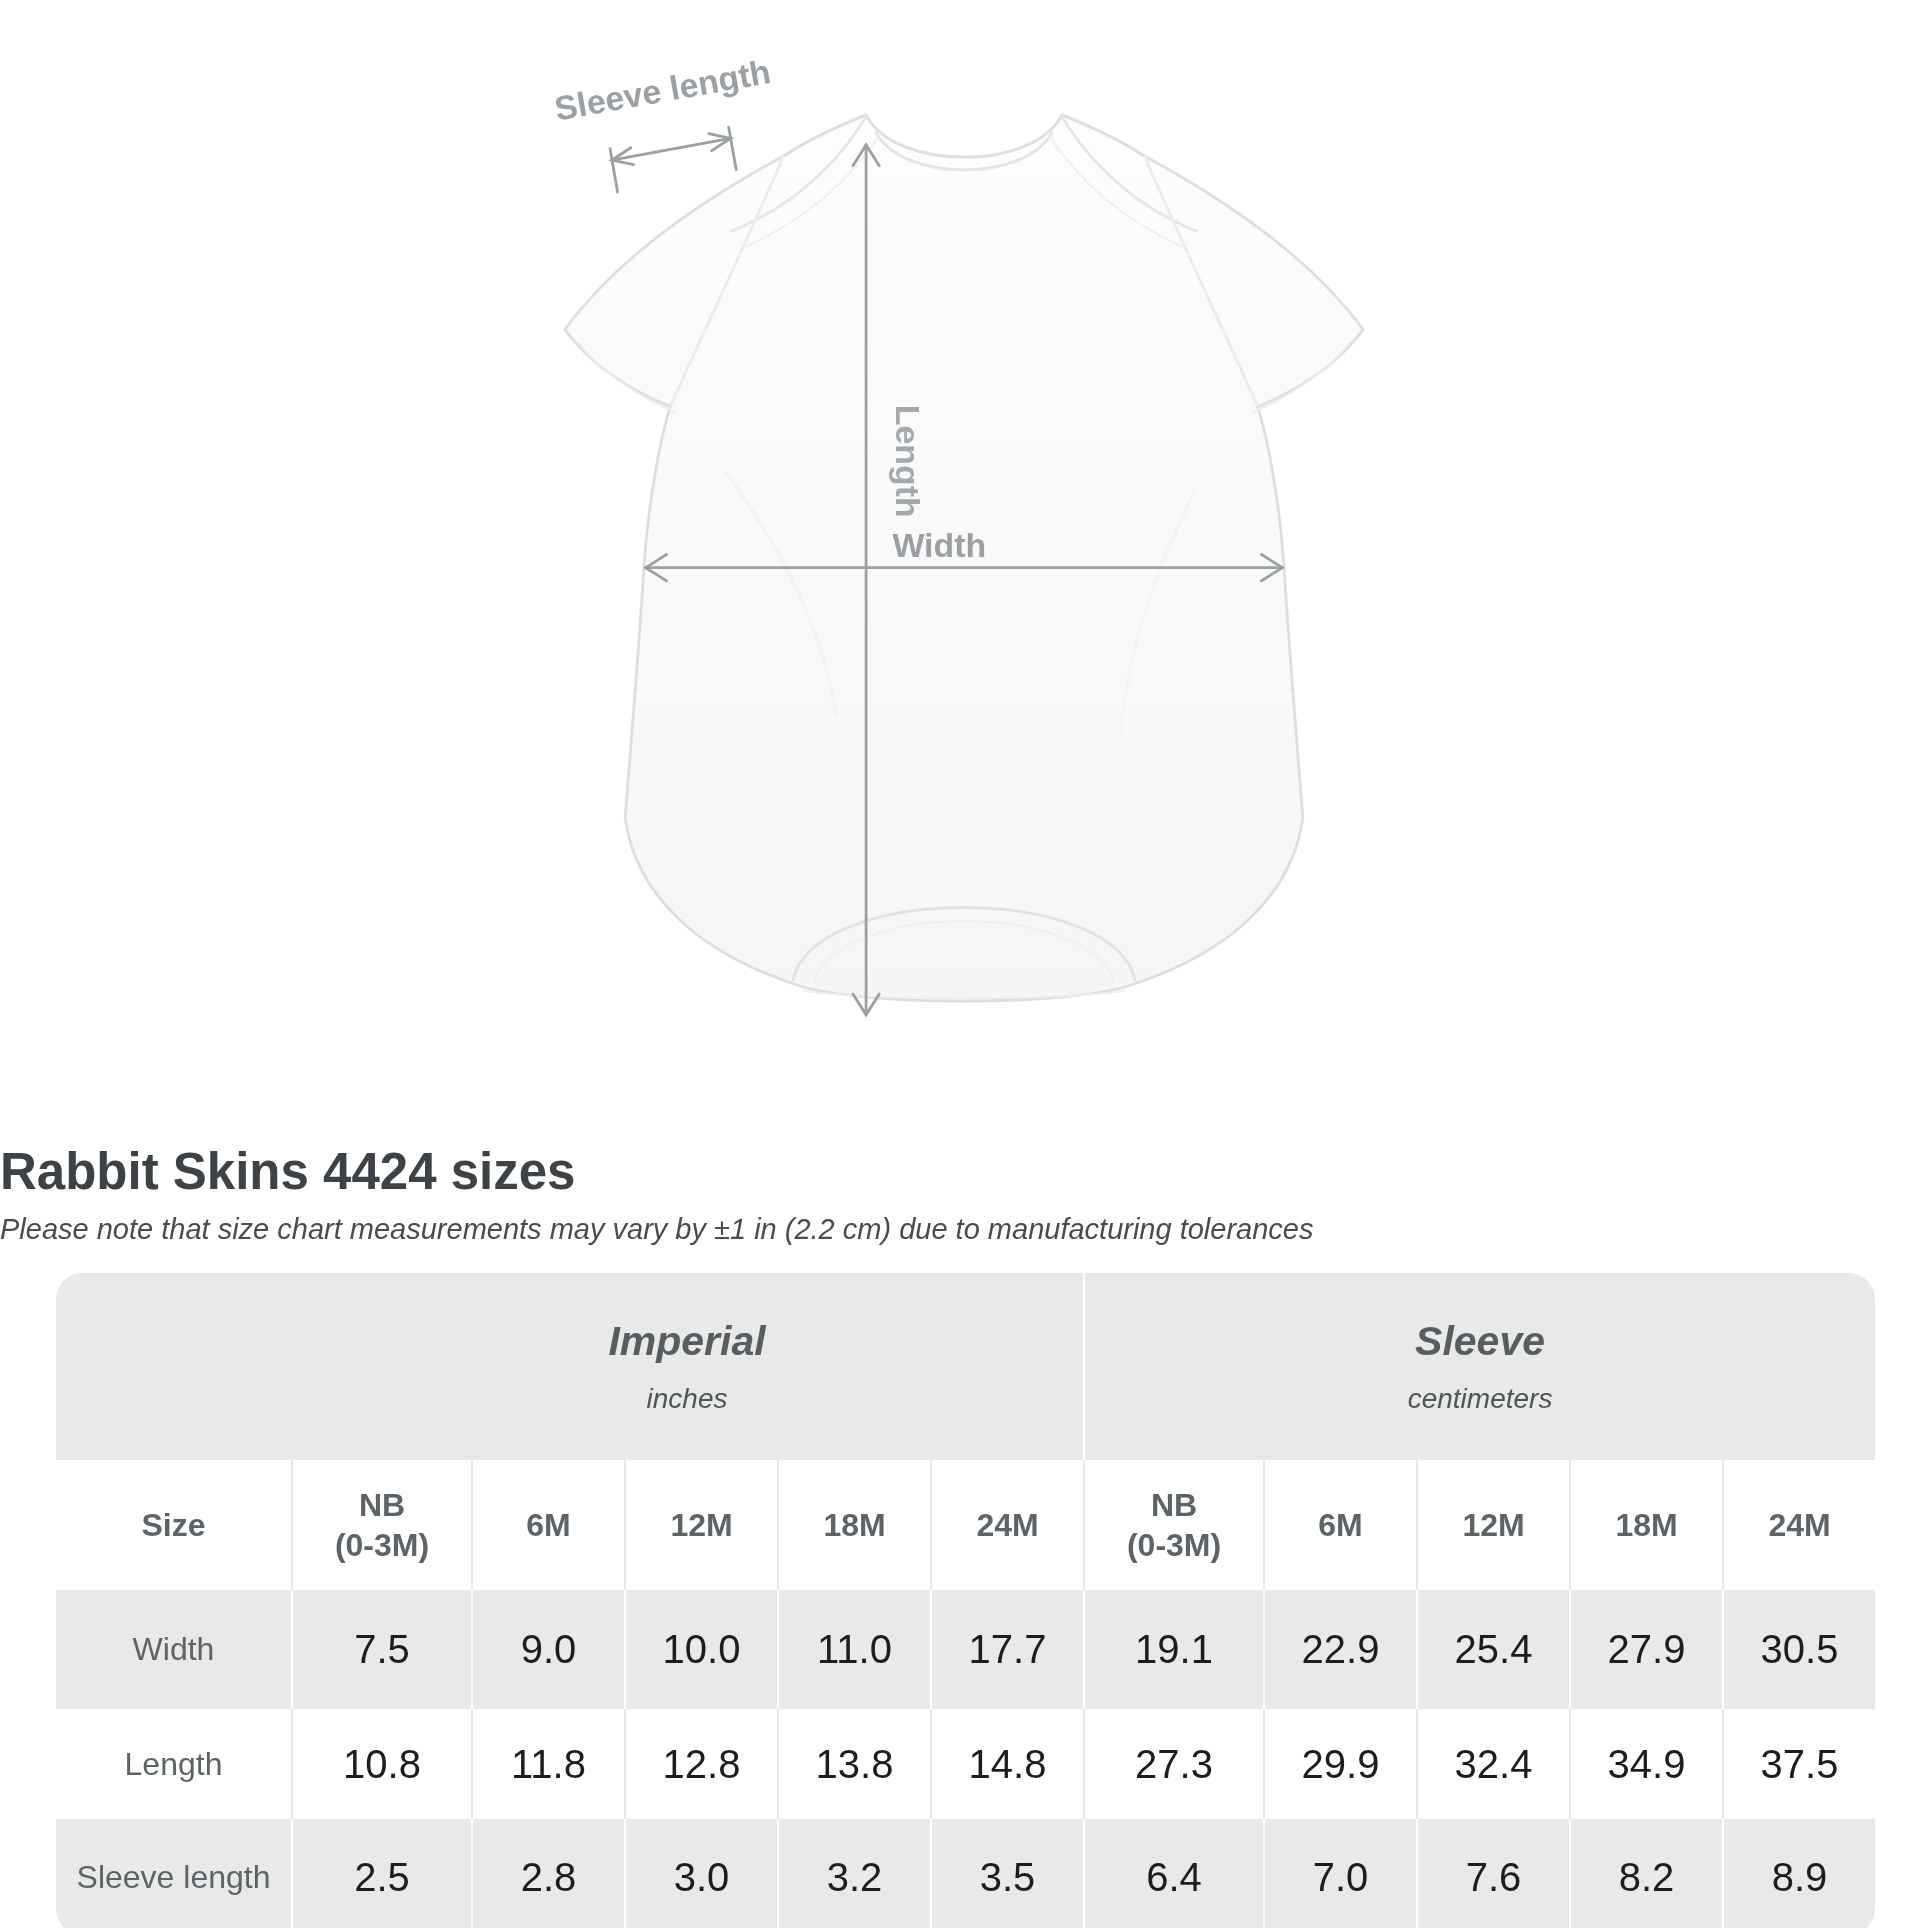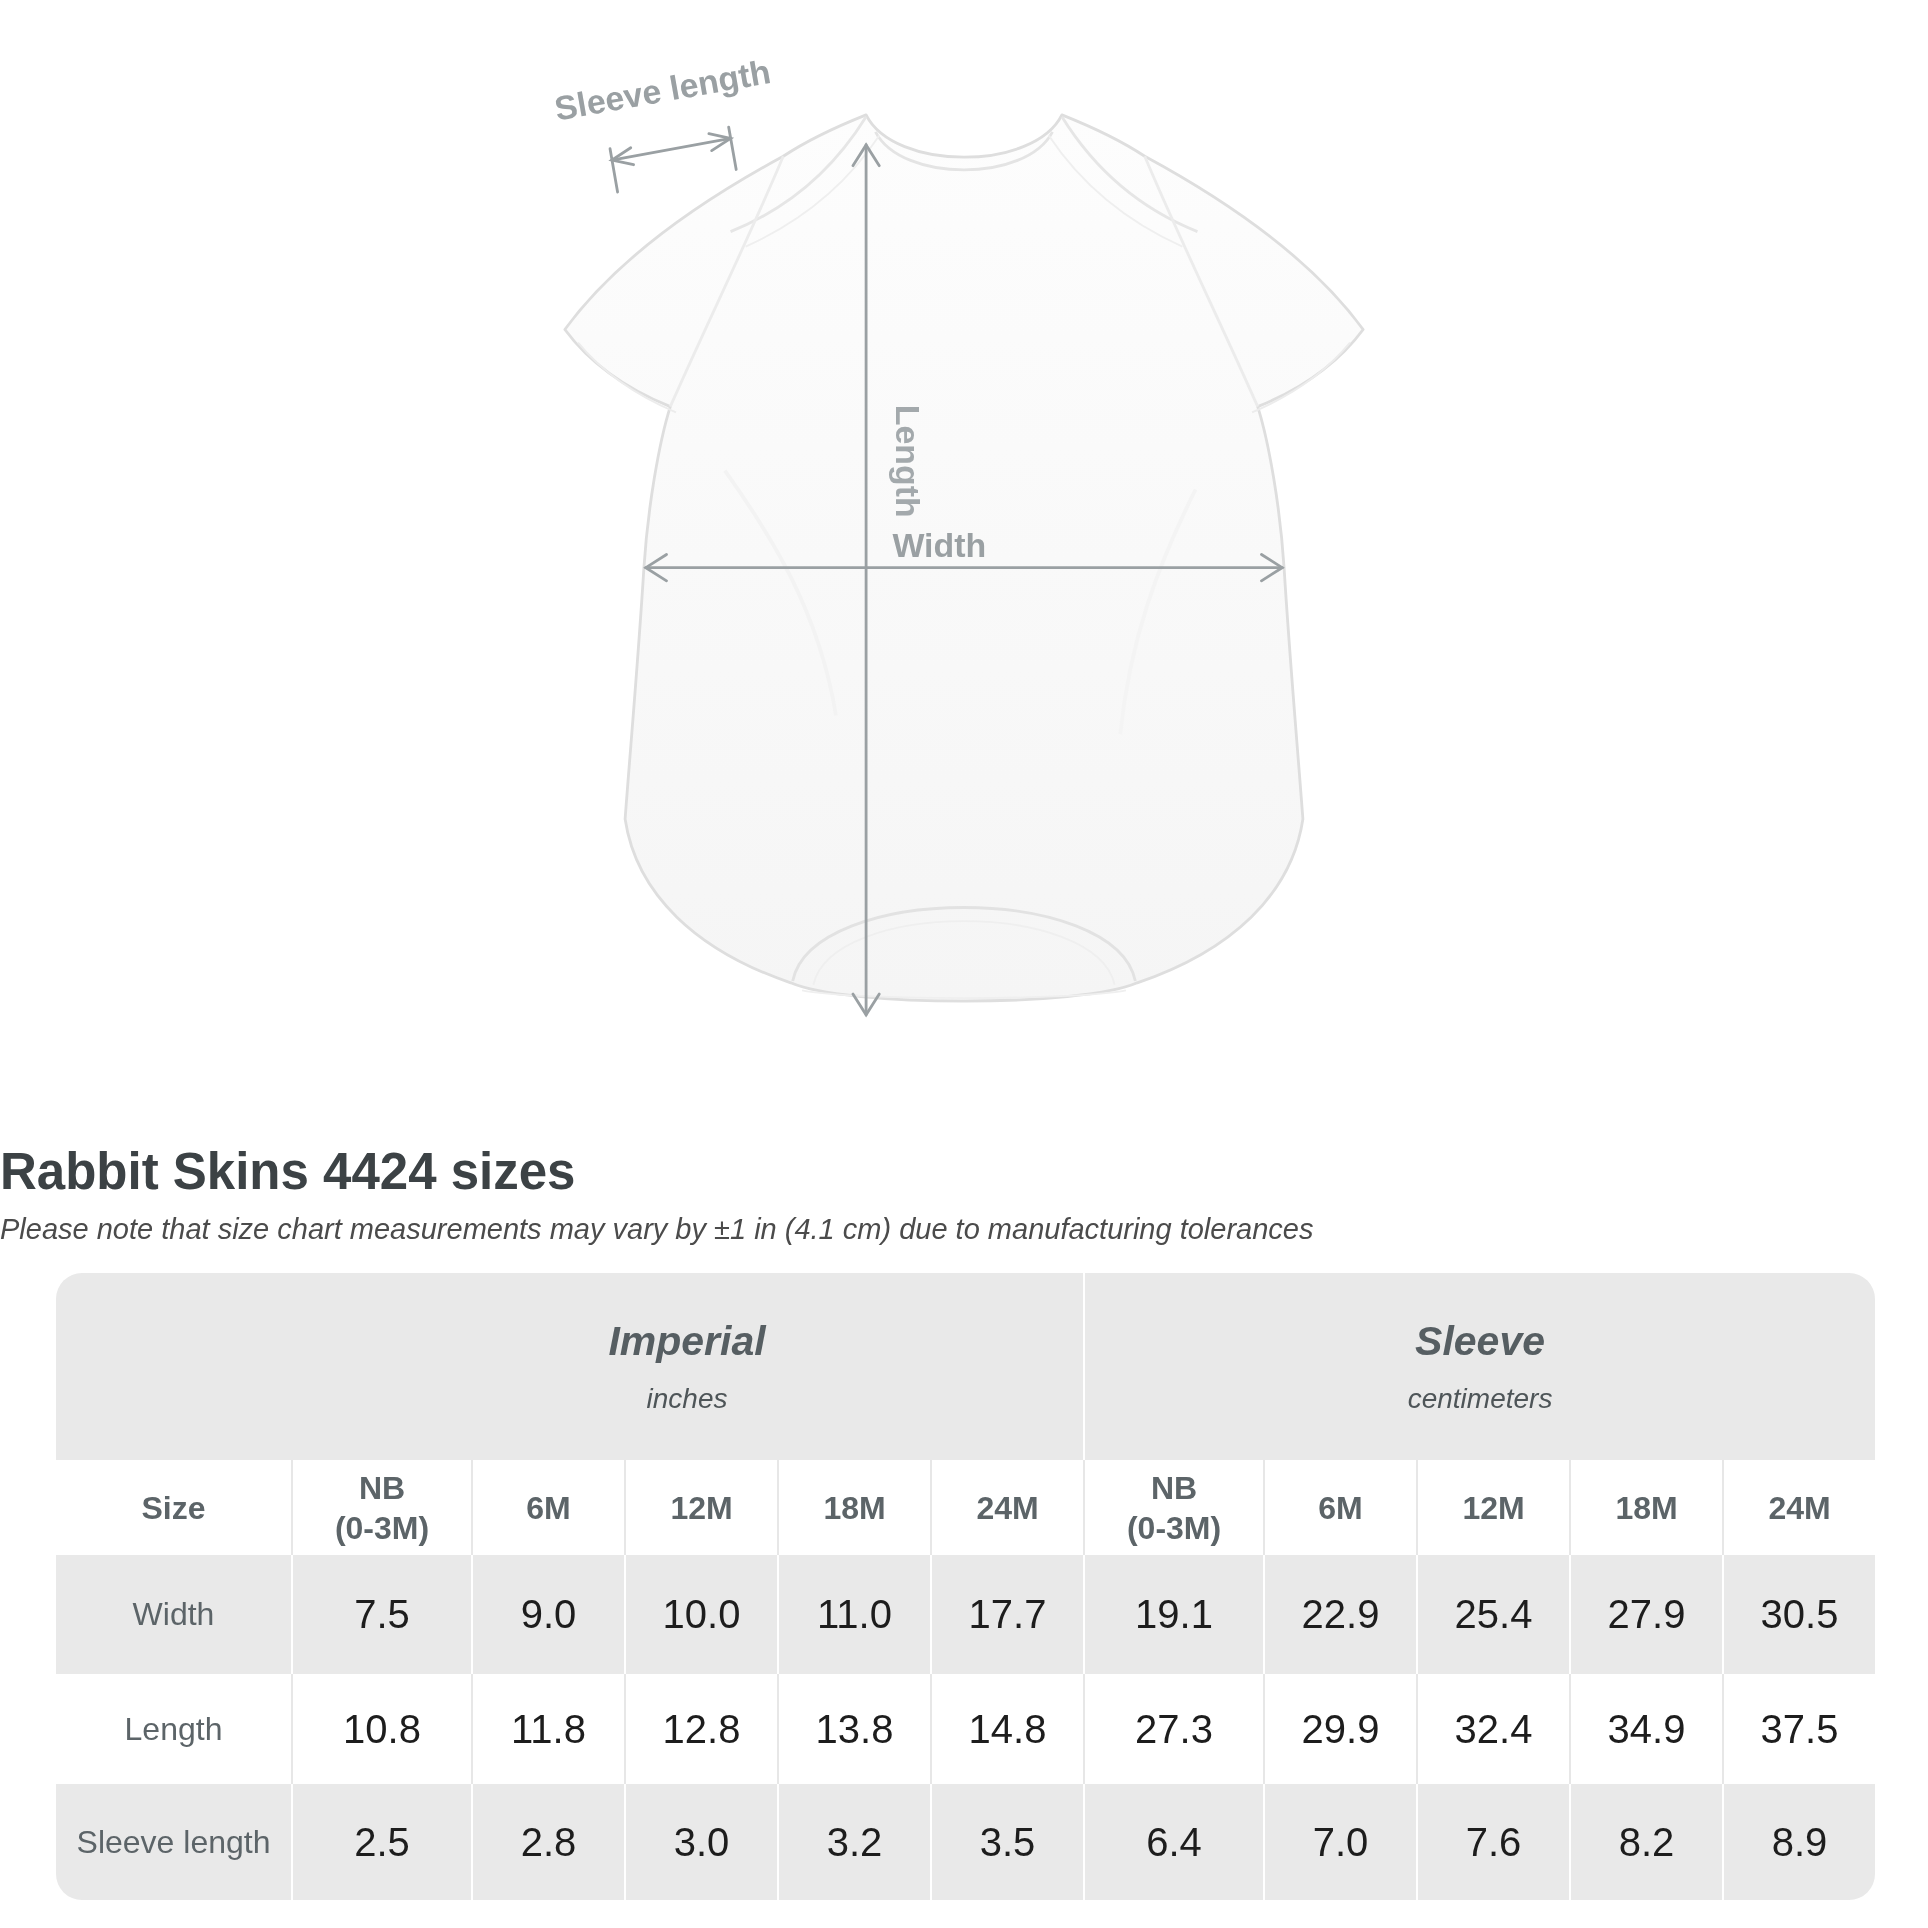--- a/index.html
+++ b/index.html
@@ -15,21 +15,21 @@
   .title-block p{margin:13px 0 0 0;font-size:29px;font-style:italic;color:#4b4b4b;}
 
   
   table.size-table{
     position:absolute;left:56px;top:1273px;width:1815px;
     border-collapse:separate;border-spacing:0;table-layout:fixed;
   }
   .size-table td,.size-table th{padding:0;margin:0;text-align:center;vertical-align:middle;font-weight:normal;}
 
   tr.band-row{height:187px;}
-  tr.head-row{height:95px;}
+  tr.head-row{height:130px;}
   tr.r-width{height:119px;}
   tr.r-length{height:110px;}
   tr.r-sleeve{height:116px;}
 
   .band{background:#e9e9e9;}
   .band-metric{border-left:2.8px solid #ffffff;}
   .corner-tl{border-top-left-radius:26px;}
   .corner-tr{border-top-right-radius:26px;}
   .corner-bl{border-bottom-left-radius:26px;}
   .corner-br{border-bottom-right-radius:26px;}
@@ -118,21 +118,21 @@
 
     <g fill="#9aa0a3" stroke="none">
       <text transform="translate(706,108) rotate(-10)" text-anchor="middle" font-size="36" font-weight="bold">Sleeve length</text>
       <text transform="translate(952,490) rotate(90)" text-anchor="middle" font-size="36" font-weight="bold" fill="#a3a9ac">Length</text>
       <text x="948" y="592" text-anchor="start" font-size="36" font-weight="bold">Width</text>
     </g>
   </svg>
 
   <div class="title-block">
     <h1>Rabbit Skins 4424 sizes</h1>
-    <p>Please note that size chart measurements may vary by ±1 in (4.1 cm) due to manufacturing tolerances</p>
+    <p>Please note that size chart measurements may vary by ±1 in (2.2 cm) due to manufacturing tolerances</p>
   </div>
 
   <table class="size-table">
     <colgroup>
       <col style="width:235px">
         <col style="width:180px">
       <col style="width:153px">
         <col style="width:153px">
         <col style="width:153px">
         <col style="width:153px">

